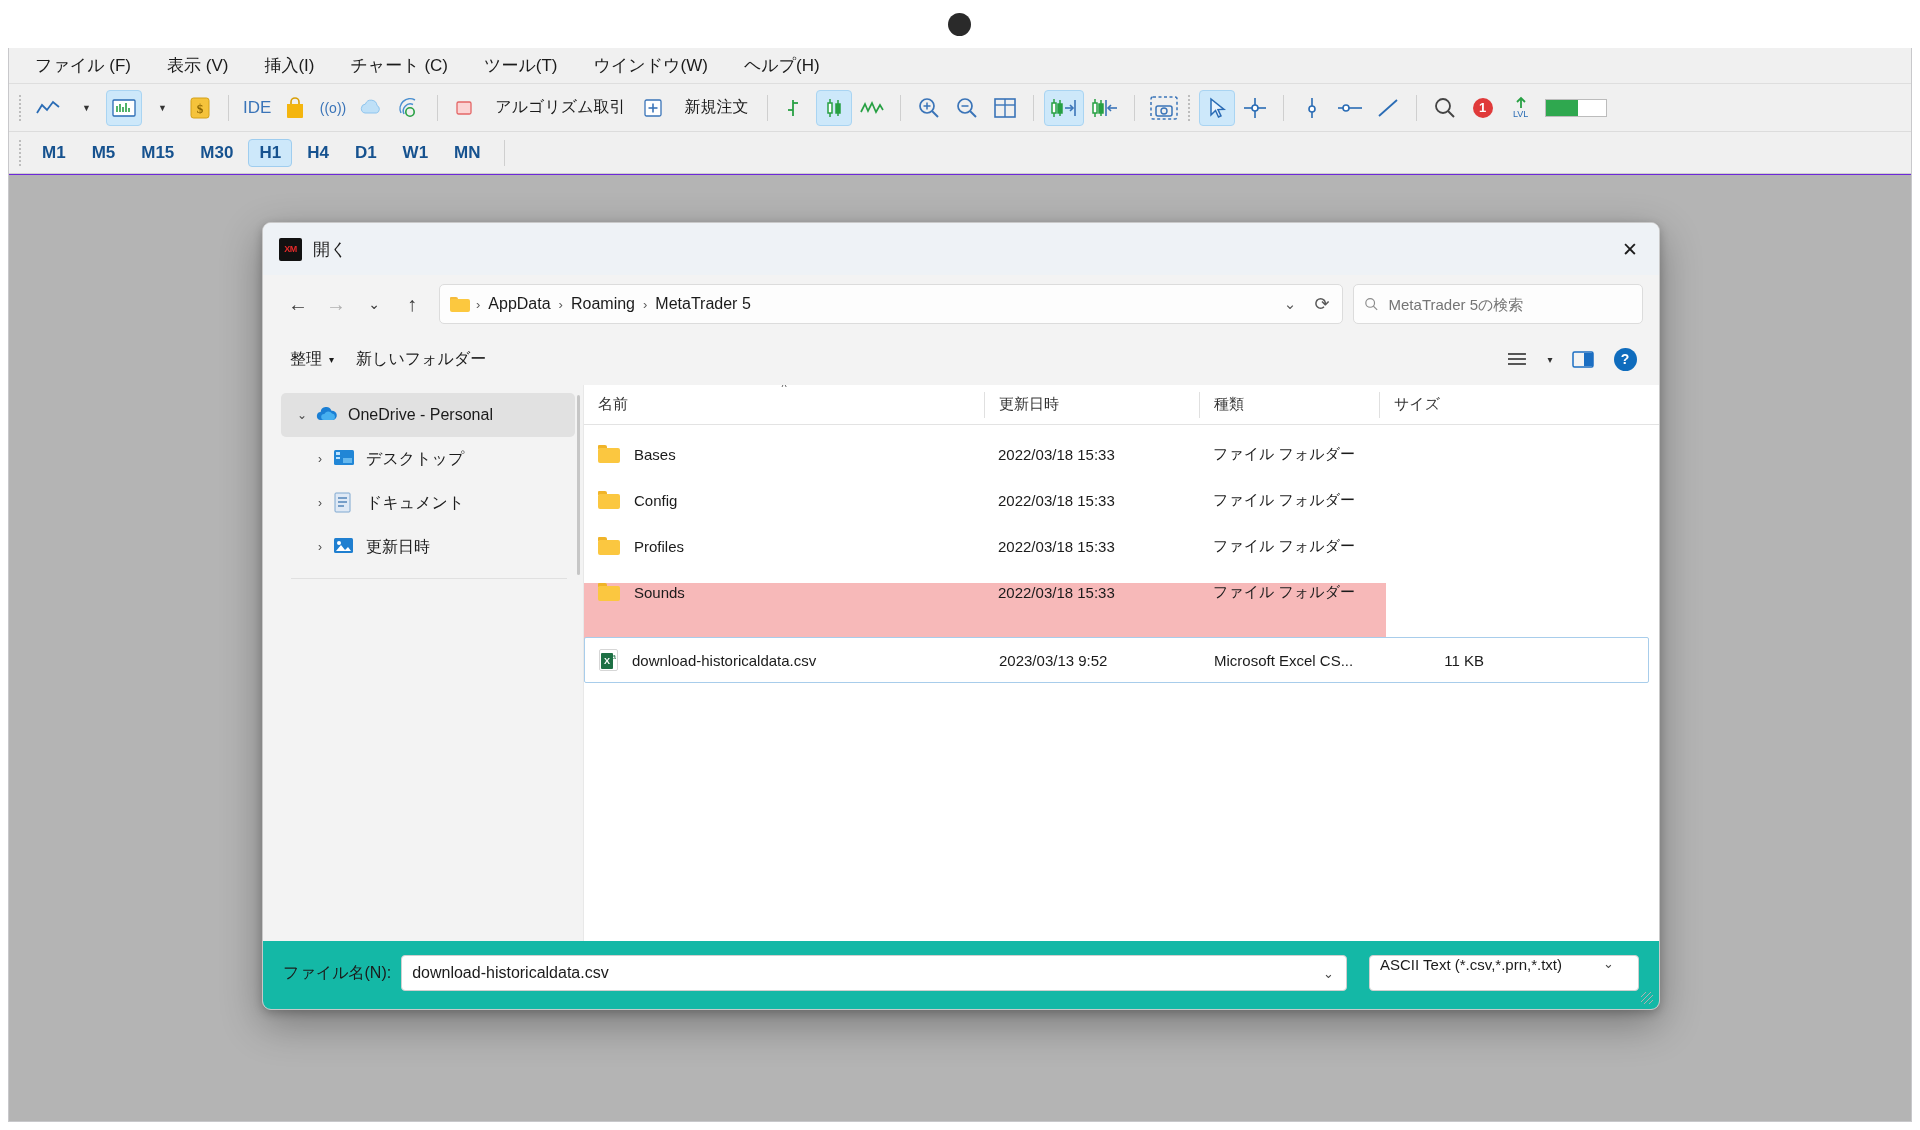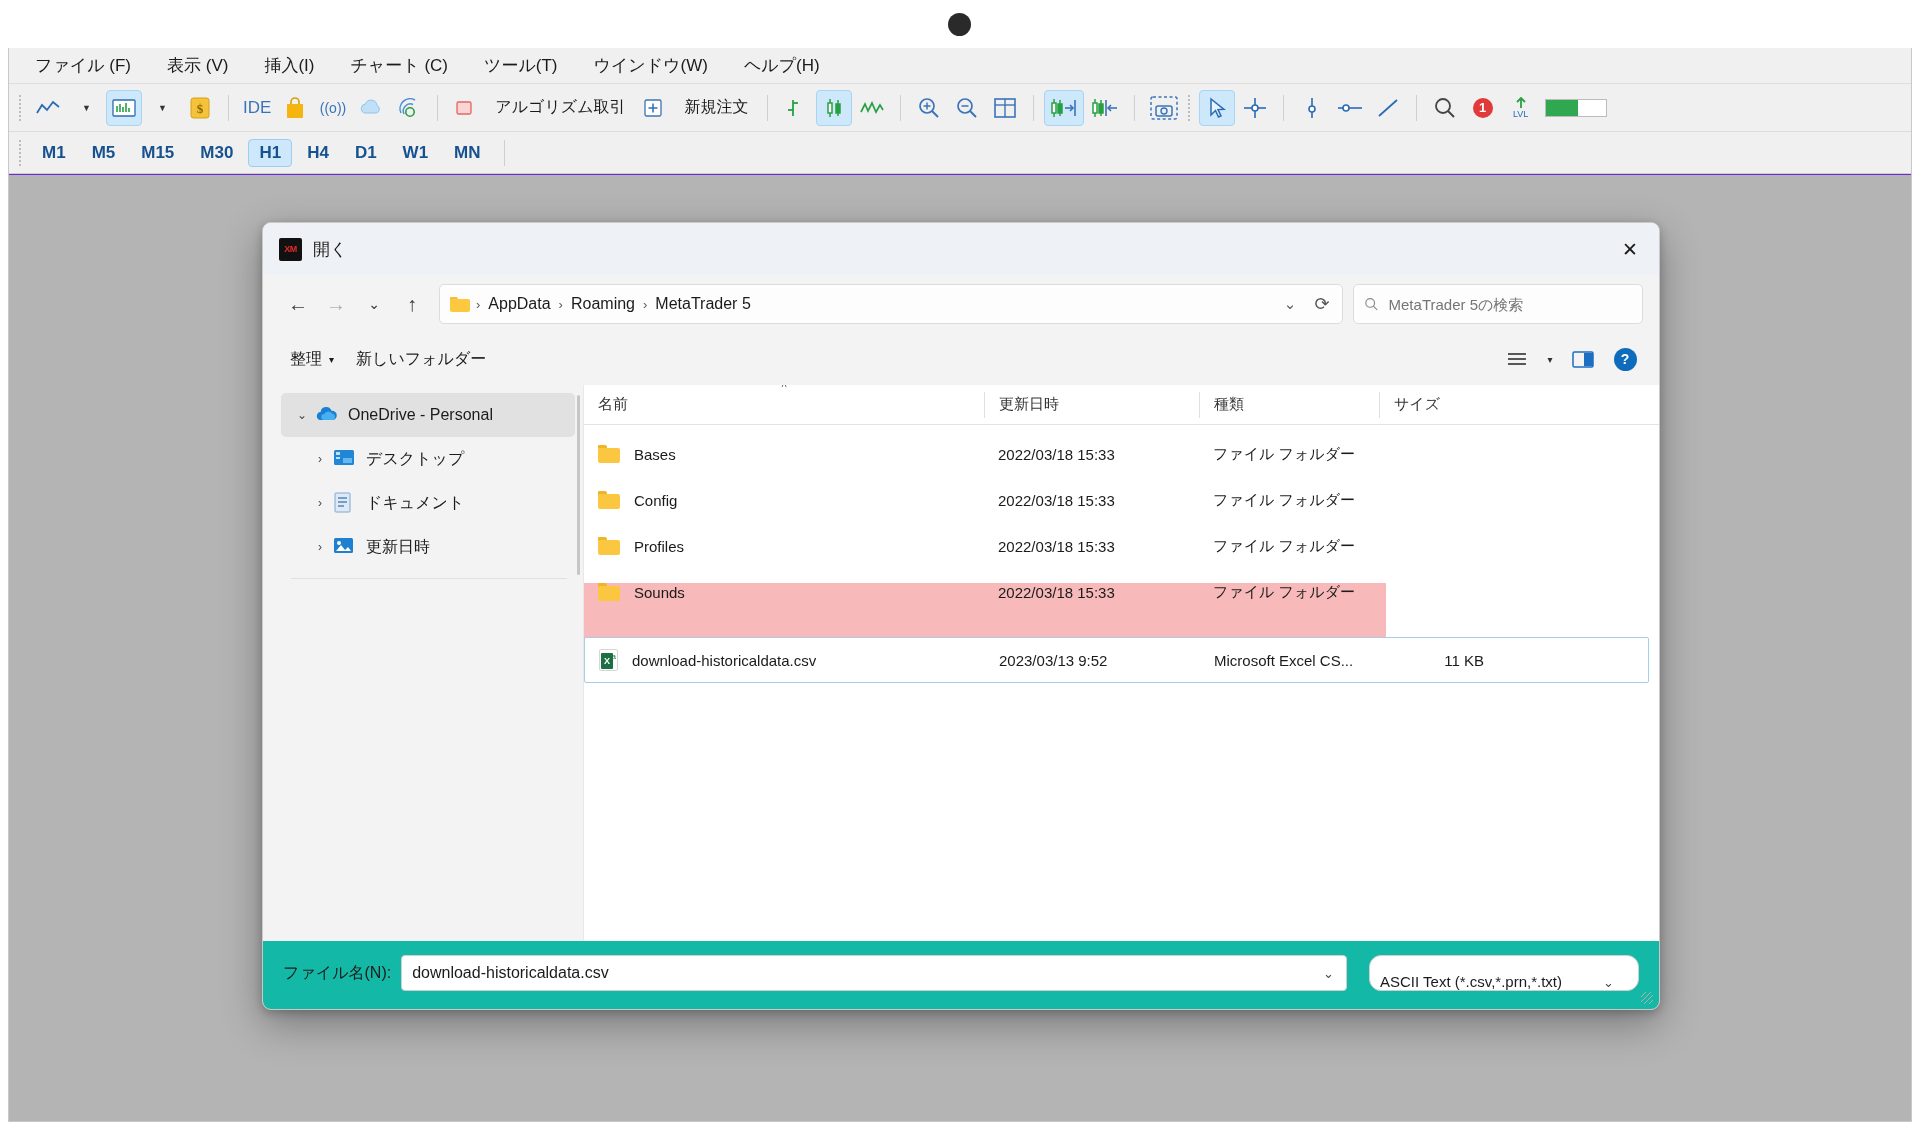--- a/index.html
+++ b/index.html
@@ -339,22 +339,22 @@
     display: flex; align-items: center; padding: 0 6px 0 10px;
   }
   .fn-input input {
     flex: 1 1 auto; border: none; outline: none; background: transparent;
     font-size: 16px; color: #1b1b1b;
     font-family: "Liberation Sans","DejaVu Sans",sans-serif;
   }
   .chev { font-size: 13px; color: #4a4a4a; padding: 0 6px; cursor: default; }
   .type-sel {
     width: 270px; flex: 0 0 270px; height: 36px; margin-left: 22px;
-    background: #fff; border: 1px solid #cfcfcf; border-radius: 12px;
-    display: flex; align-items: flex-end; padding: 0 18px 0 10px;
+    background: #fff; border: 1px solid #cfcfcf; border-radius: 4px;
+    display: flex; align-items: flex-start; padding: 0 18px 0 10px;
   }
   .type-sel span.val { flex: 1 1 auto; font-size: 15px; color: #1b1b1b; white-space: nowrap; }
 
   .foot-row2 {
     display: flex; justify-content: flex-end; align-items: center;
     margin-top: 20px; gap: 14px;
   }
   .btn {
     height: 38px; min-width: 126px; border-radius: 5px;
     display: flex; align-items: center; justify-content: center;

